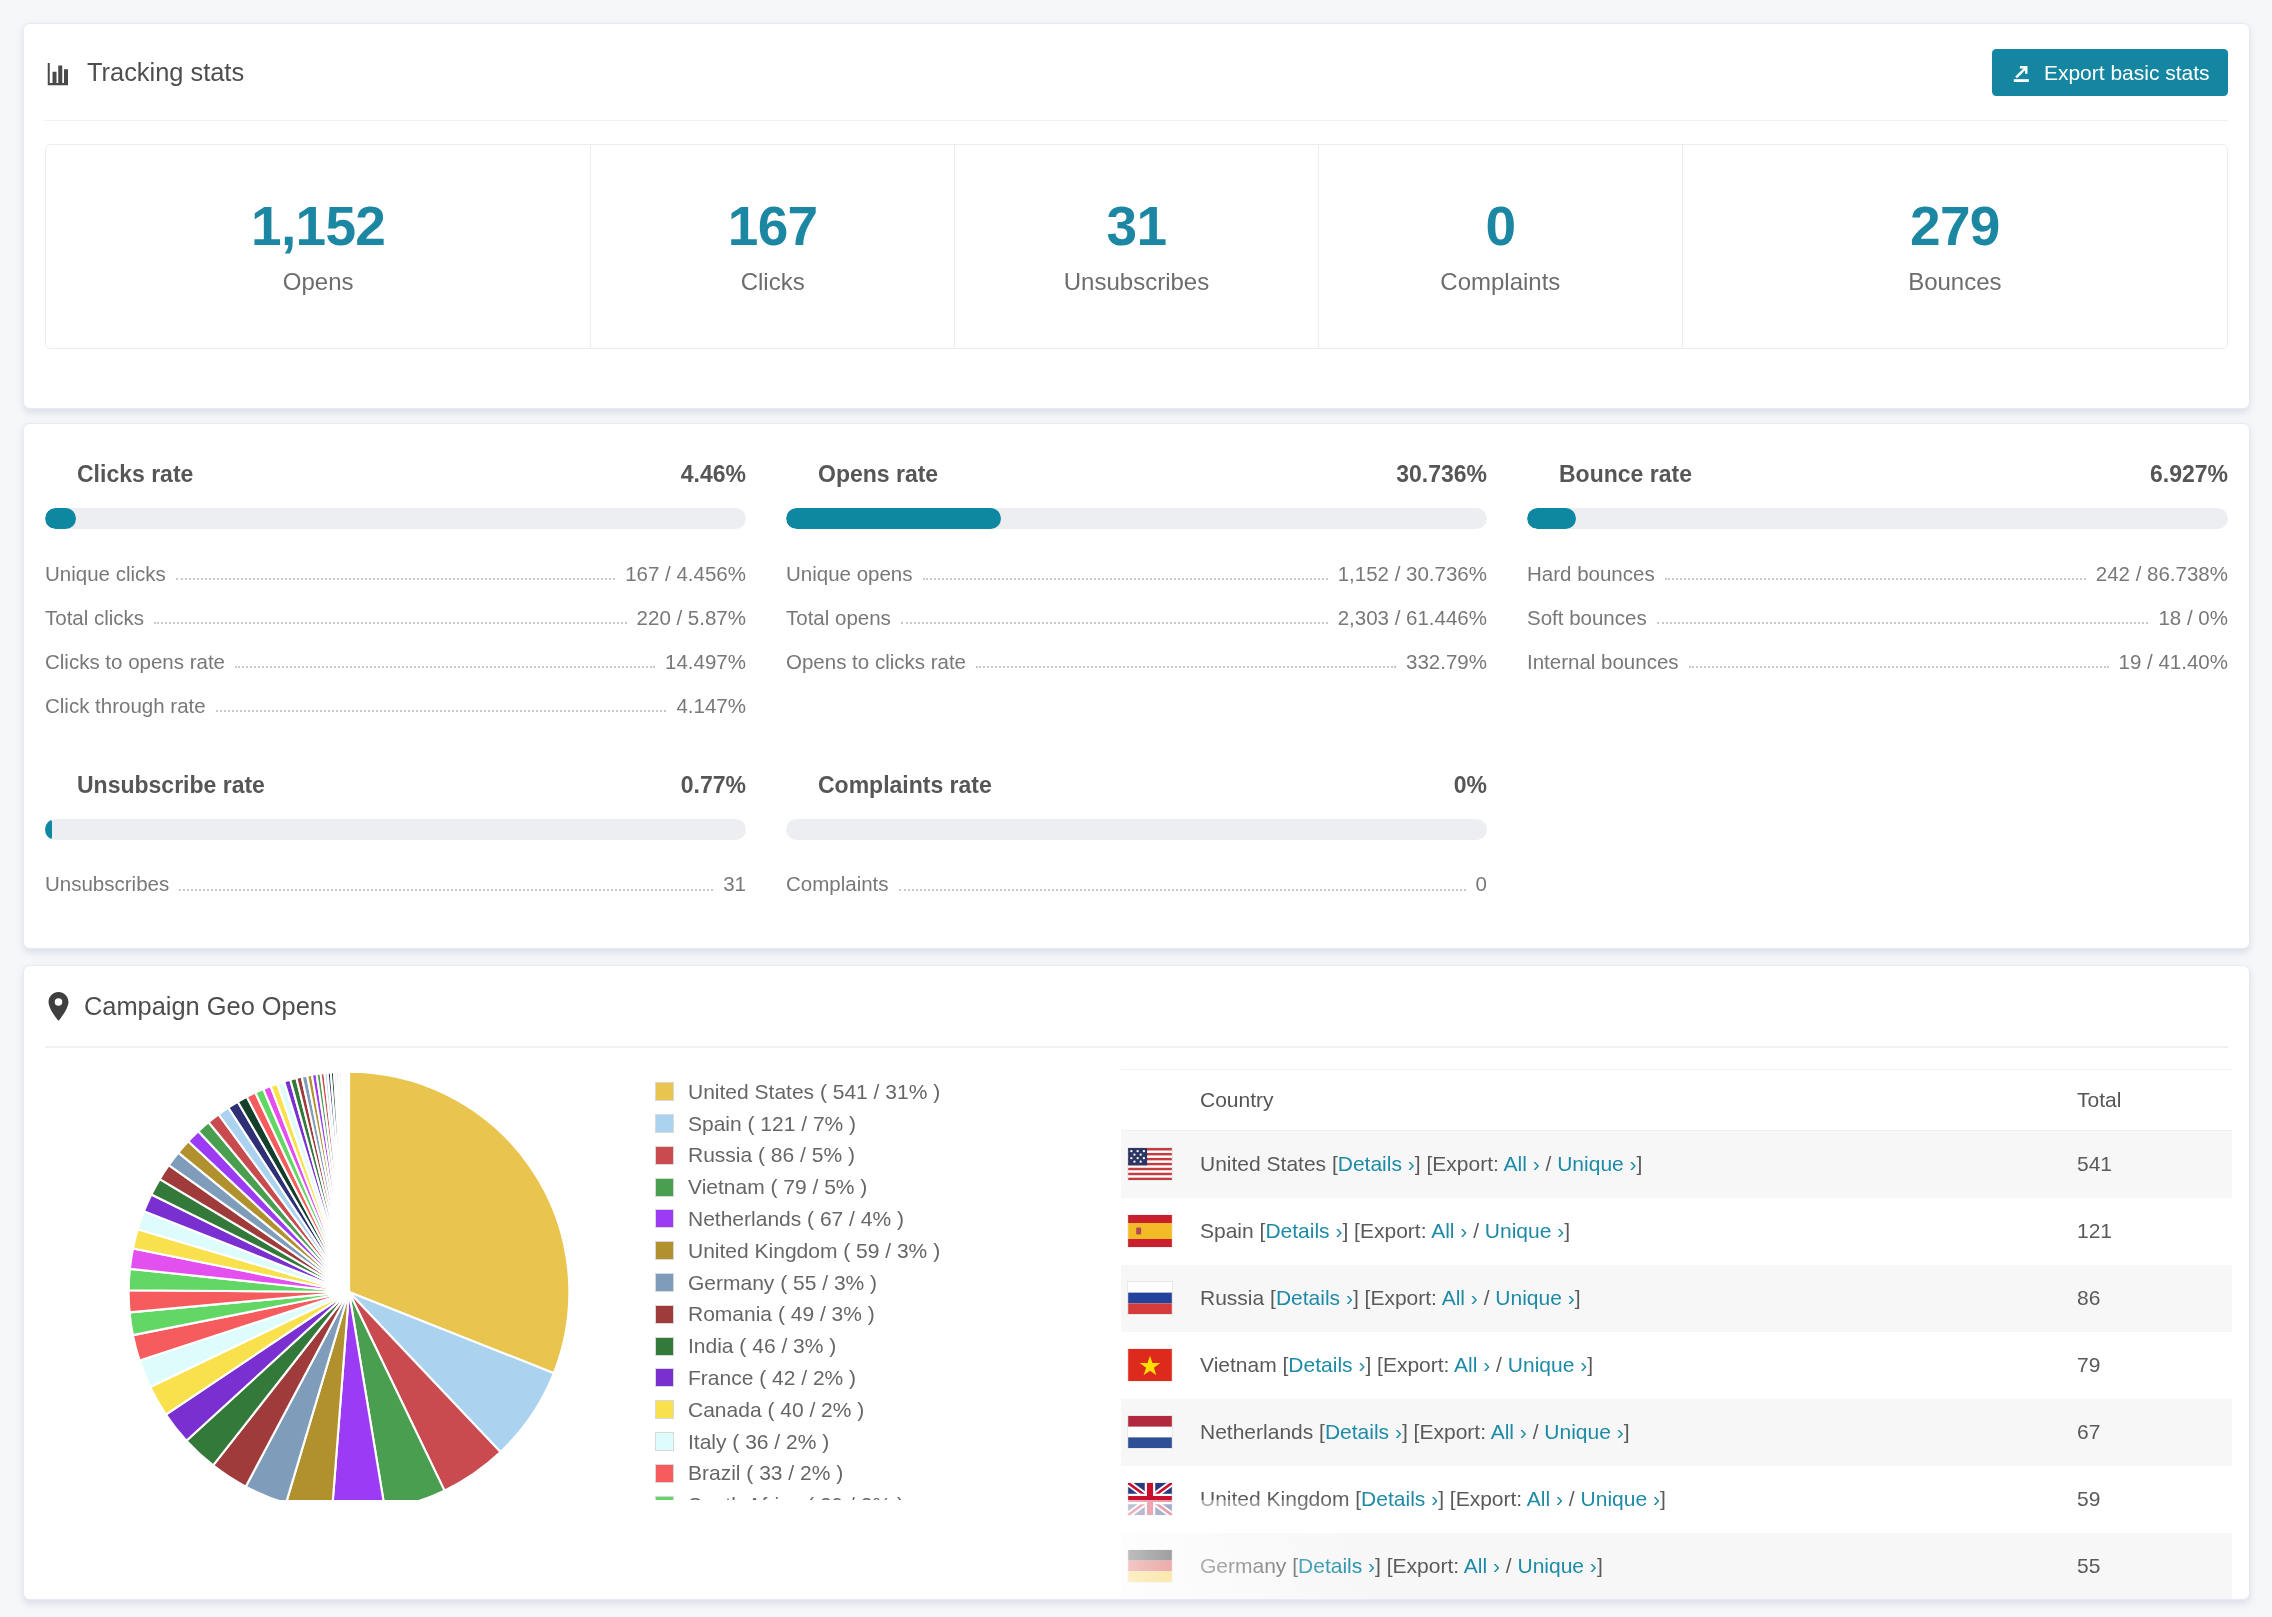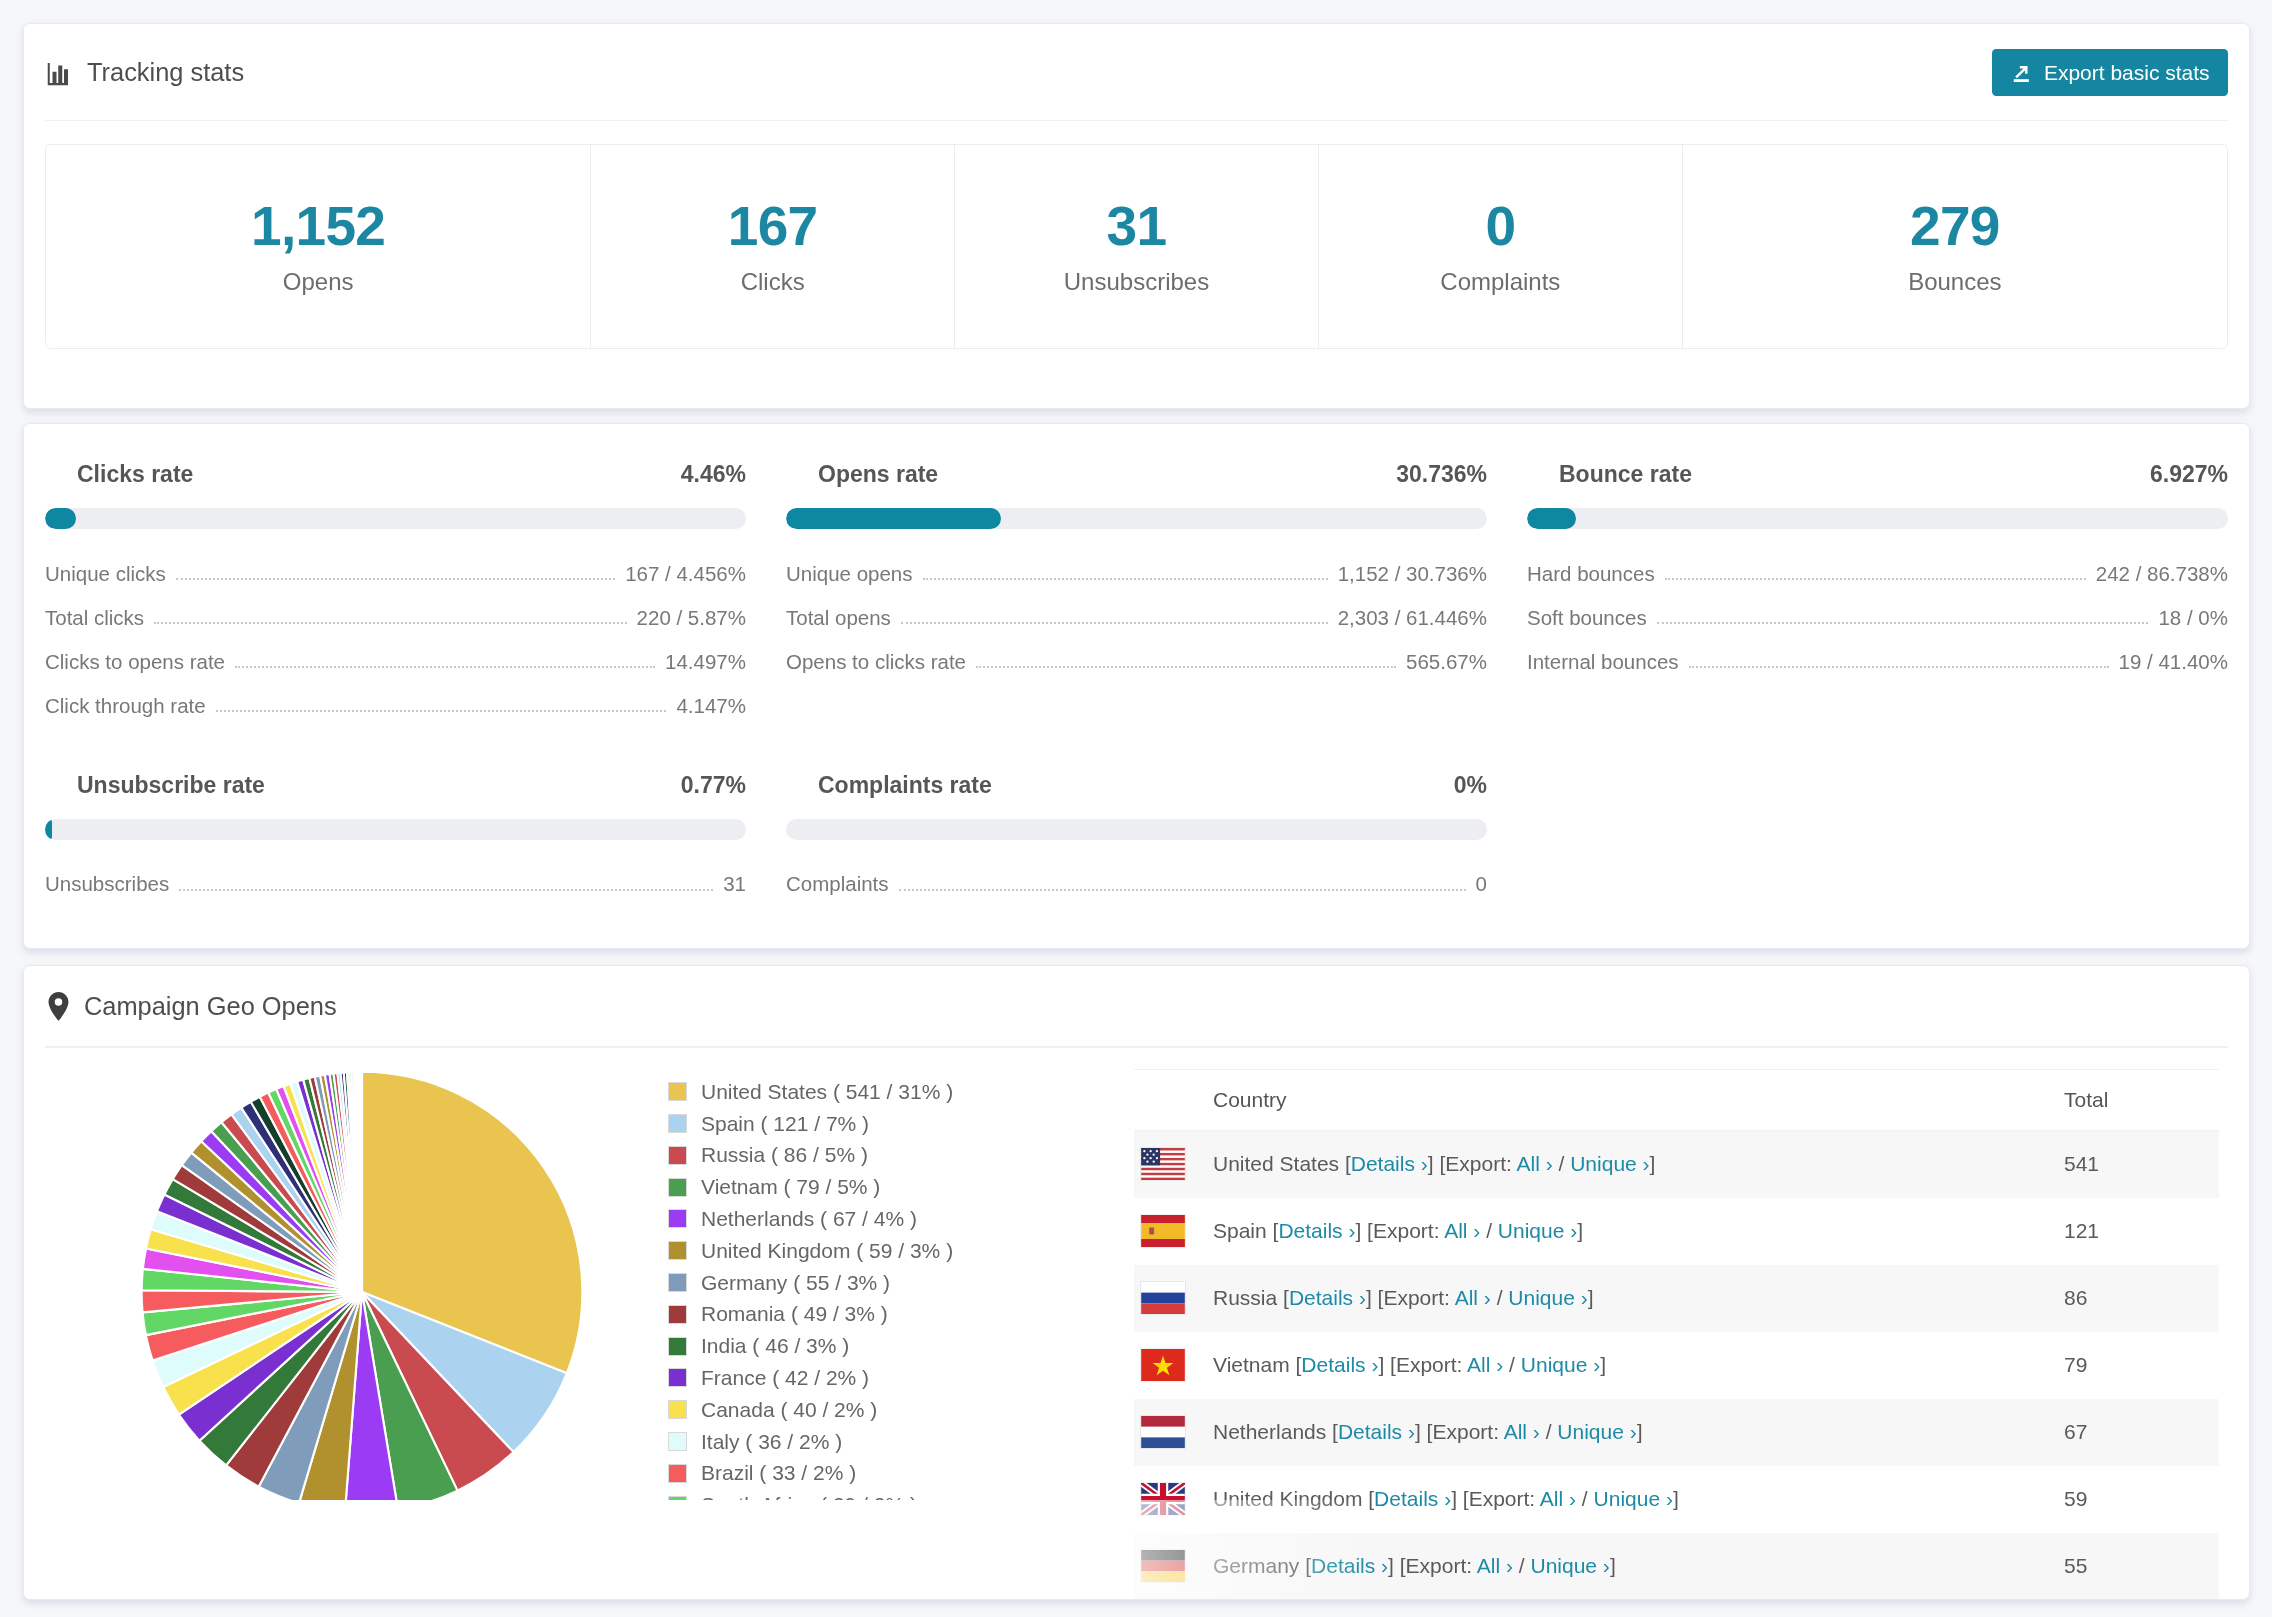--- a/index.html
+++ b/index.html
@@ -49,21 +49,21 @@
   .rate-bar { height:21px; background:#eceef2; border-radius:11.3px; margin-top:20px; overflow:hidden; }
   .rate-fill { height:100%; background:#0e87a1; border-radius:11.3px; }
   .kv-list { margin-top:22.6px; }
   .kv { display:flex; align-items:flex-end; padding:10px 0; font-size:20.5px; color:#787878; }
   .kv-l { white-space:nowrap; }
   .kv-dots { flex:1; border-bottom:2.1px dotted #c8c8c8; margin:0 10px 5.6px; }
   .kv-v { white-space:nowrap; }
 
   
   #geo-card { margin-top:16px; height:635px; overflow:hidden; position:relative; }
-  .geo-body { display:flex; padding:0 30px; }
+  .geo-body { display:flex; padding:0 17px; }
   .pie-wrap { width:586px; flex:none; }
   .pie-wrap svg { display:block; margin:18.4px 0 0 82px; }
   .legend { width:494px; flex:none; padding:32px 0 0 28px; list-style:none; }
   .legend-item { display:flex; align-items:center; margin-bottom:7.8px; }
   .swatch { width:19px; height:19px; border:1.4px solid #d9d9d9; margin-right:14px; flex:none; }
   .legend-label { font-size:21px; color:#666; }
 
   .geo-table { flex:1; margin-top:21px; }
   .geo-thead {
     display:flex; align-items:center; height:62px; padding-left:79px;
@@ -185,21 +185,21 @@
         <span class="kv-v">1,152 / 30.736%</span>
       </div>
           <div class="kv">
         <span class="kv-l">Total opens</span>
         <span class="kv-dots"></span>
         <span class="kv-v">2,303 / 61.446%</span>
       </div>
           <div class="kv">
         <span class="kv-l">Opens to clicks rate</span>
         <span class="kv-dots"></span>
-        <span class="kv-v">565.67%</span>
+        <span class="kv-v">332.79%</span>
       </div>
         </div>
     </div>
     <div>
       <div class="rate-head">
         <span class="rate-title">Bounce rate</span>
         <span class="rate-pct">6.927%</span>
       </div>
       <div class="rate-bar">
           <div class="rate-fill" style="width: 6.927%; min-width: 7px;"></div>

